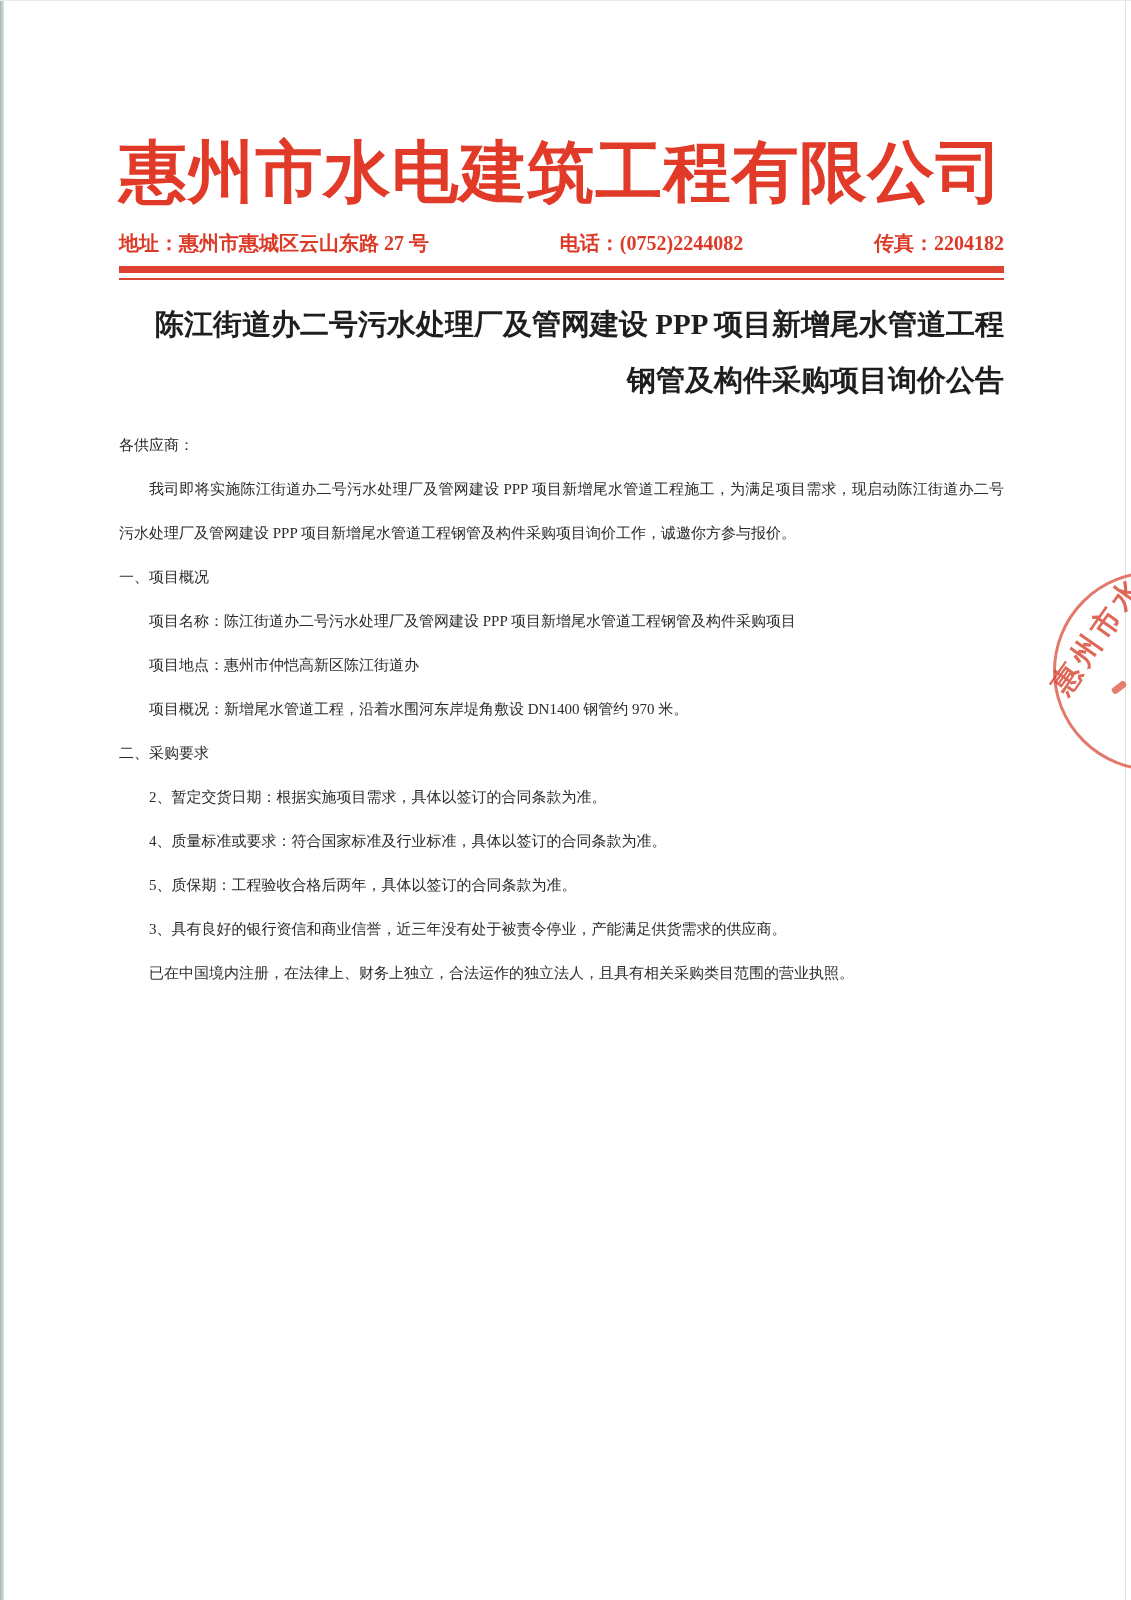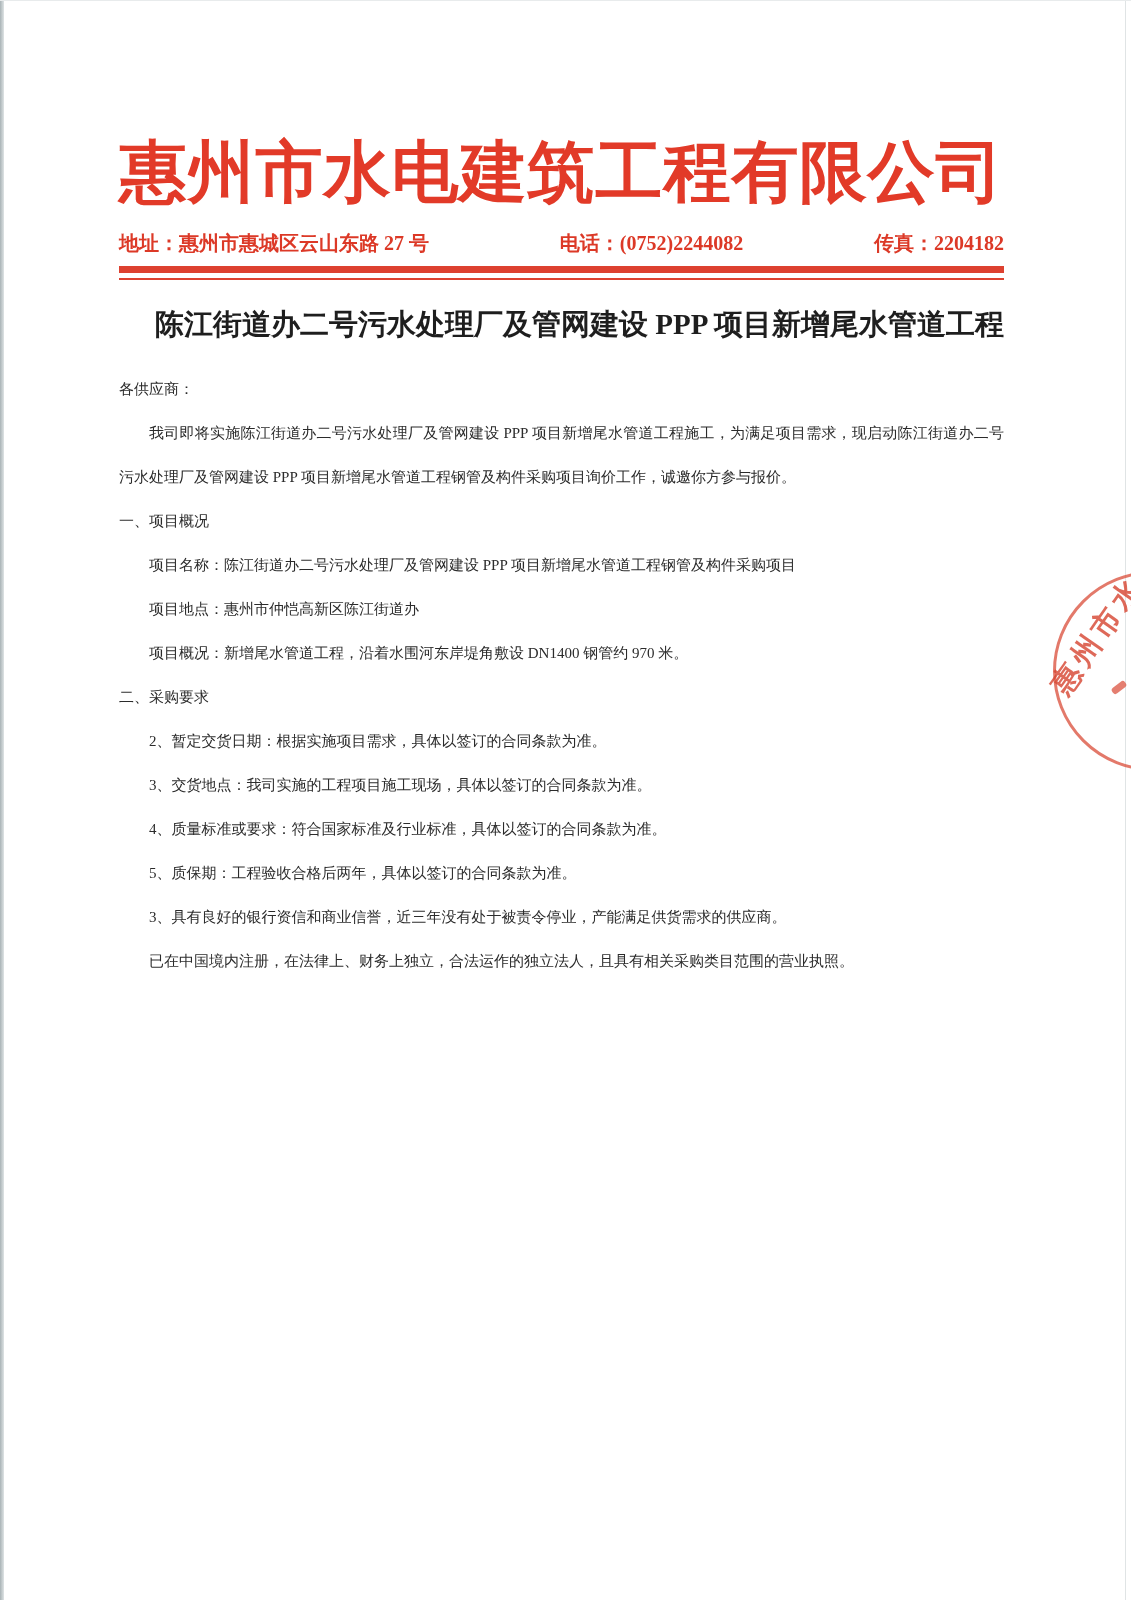--- a/index.html
+++ b/index.html
@@ -117,36 +117,36 @@
       <span>地址：惠州市惠城区云山东路 27 号</span>
       <span>电话：(0752)2244082</span>
       <span>传真：2204182</span>
     </div>
 
     <div class="rule-thick"></div>
     <div class="rule-thin"></div>
 
     <div class="doc-title">
       <div>陈江街道办二号污水处理厂及管网建设 PPP 项目新增尾水管道工程</div>
+      <div>钢管及构件采购项目询价公告</div>
     </div>
 
     <div class="body-text">
 
       <p class="heading">各供应商：</p>
 
       <p class="indent">我司即将实施陈江街道办二号污水处理厂及管网建设 PPP 项目新增尾水管道工程施工，为满足项目需求，现启动陈江街道办二号污水处理厂及管网建设 PPP 项目新增尾水管道工程钢管及构件采购项目询价工作，诚邀你方参与报价。</p>
 
       <p class="heading">一、项目概况</p>
       <p class="indent">项目名称：陈江街道办二号污水处理厂及管网建设 PPP 项目新增尾水管道工程钢管及构件采购项目</p>
       <p class="indent">项目地点：惠州市仲恺高新区陈江街道办</p>
       <p class="indent">项目概况：新增尾水管道工程，沿着水围河东岸堤角敷设 DN1400 钢管约 970 米。</p>
 
       <p class="heading">二、采购要求</p>
       <p class="indent">2、暂定交货日期：根据实施项目需求，具体以签订的合同条款为准。</p>
-      <p class="indent">3、交货地点：我司实施的工程项目施工现场，具体以签订的合同条款为准。</p>
       <p class="indent">4、质量标准或要求：符合国家标准及行业标准，具体以签订的合同条款为准。</p>
       <p class="indent">5、质保期：工程验收合格后两年，具体以签订的合同条款为准。</p>
       <p class="indent">3、具有良好的银行资信和商业信誉，近三年没有处于被责令停业，产能满足供货需求的供应商。</p>
 
       <p class="indent">已在中国境内注册，在法律上、财务上独立，合法运作的独立法人，且具有相关采购类目范围的营业执照。</p>
 
     </div>
   </div>
 
   <div class="seal">

